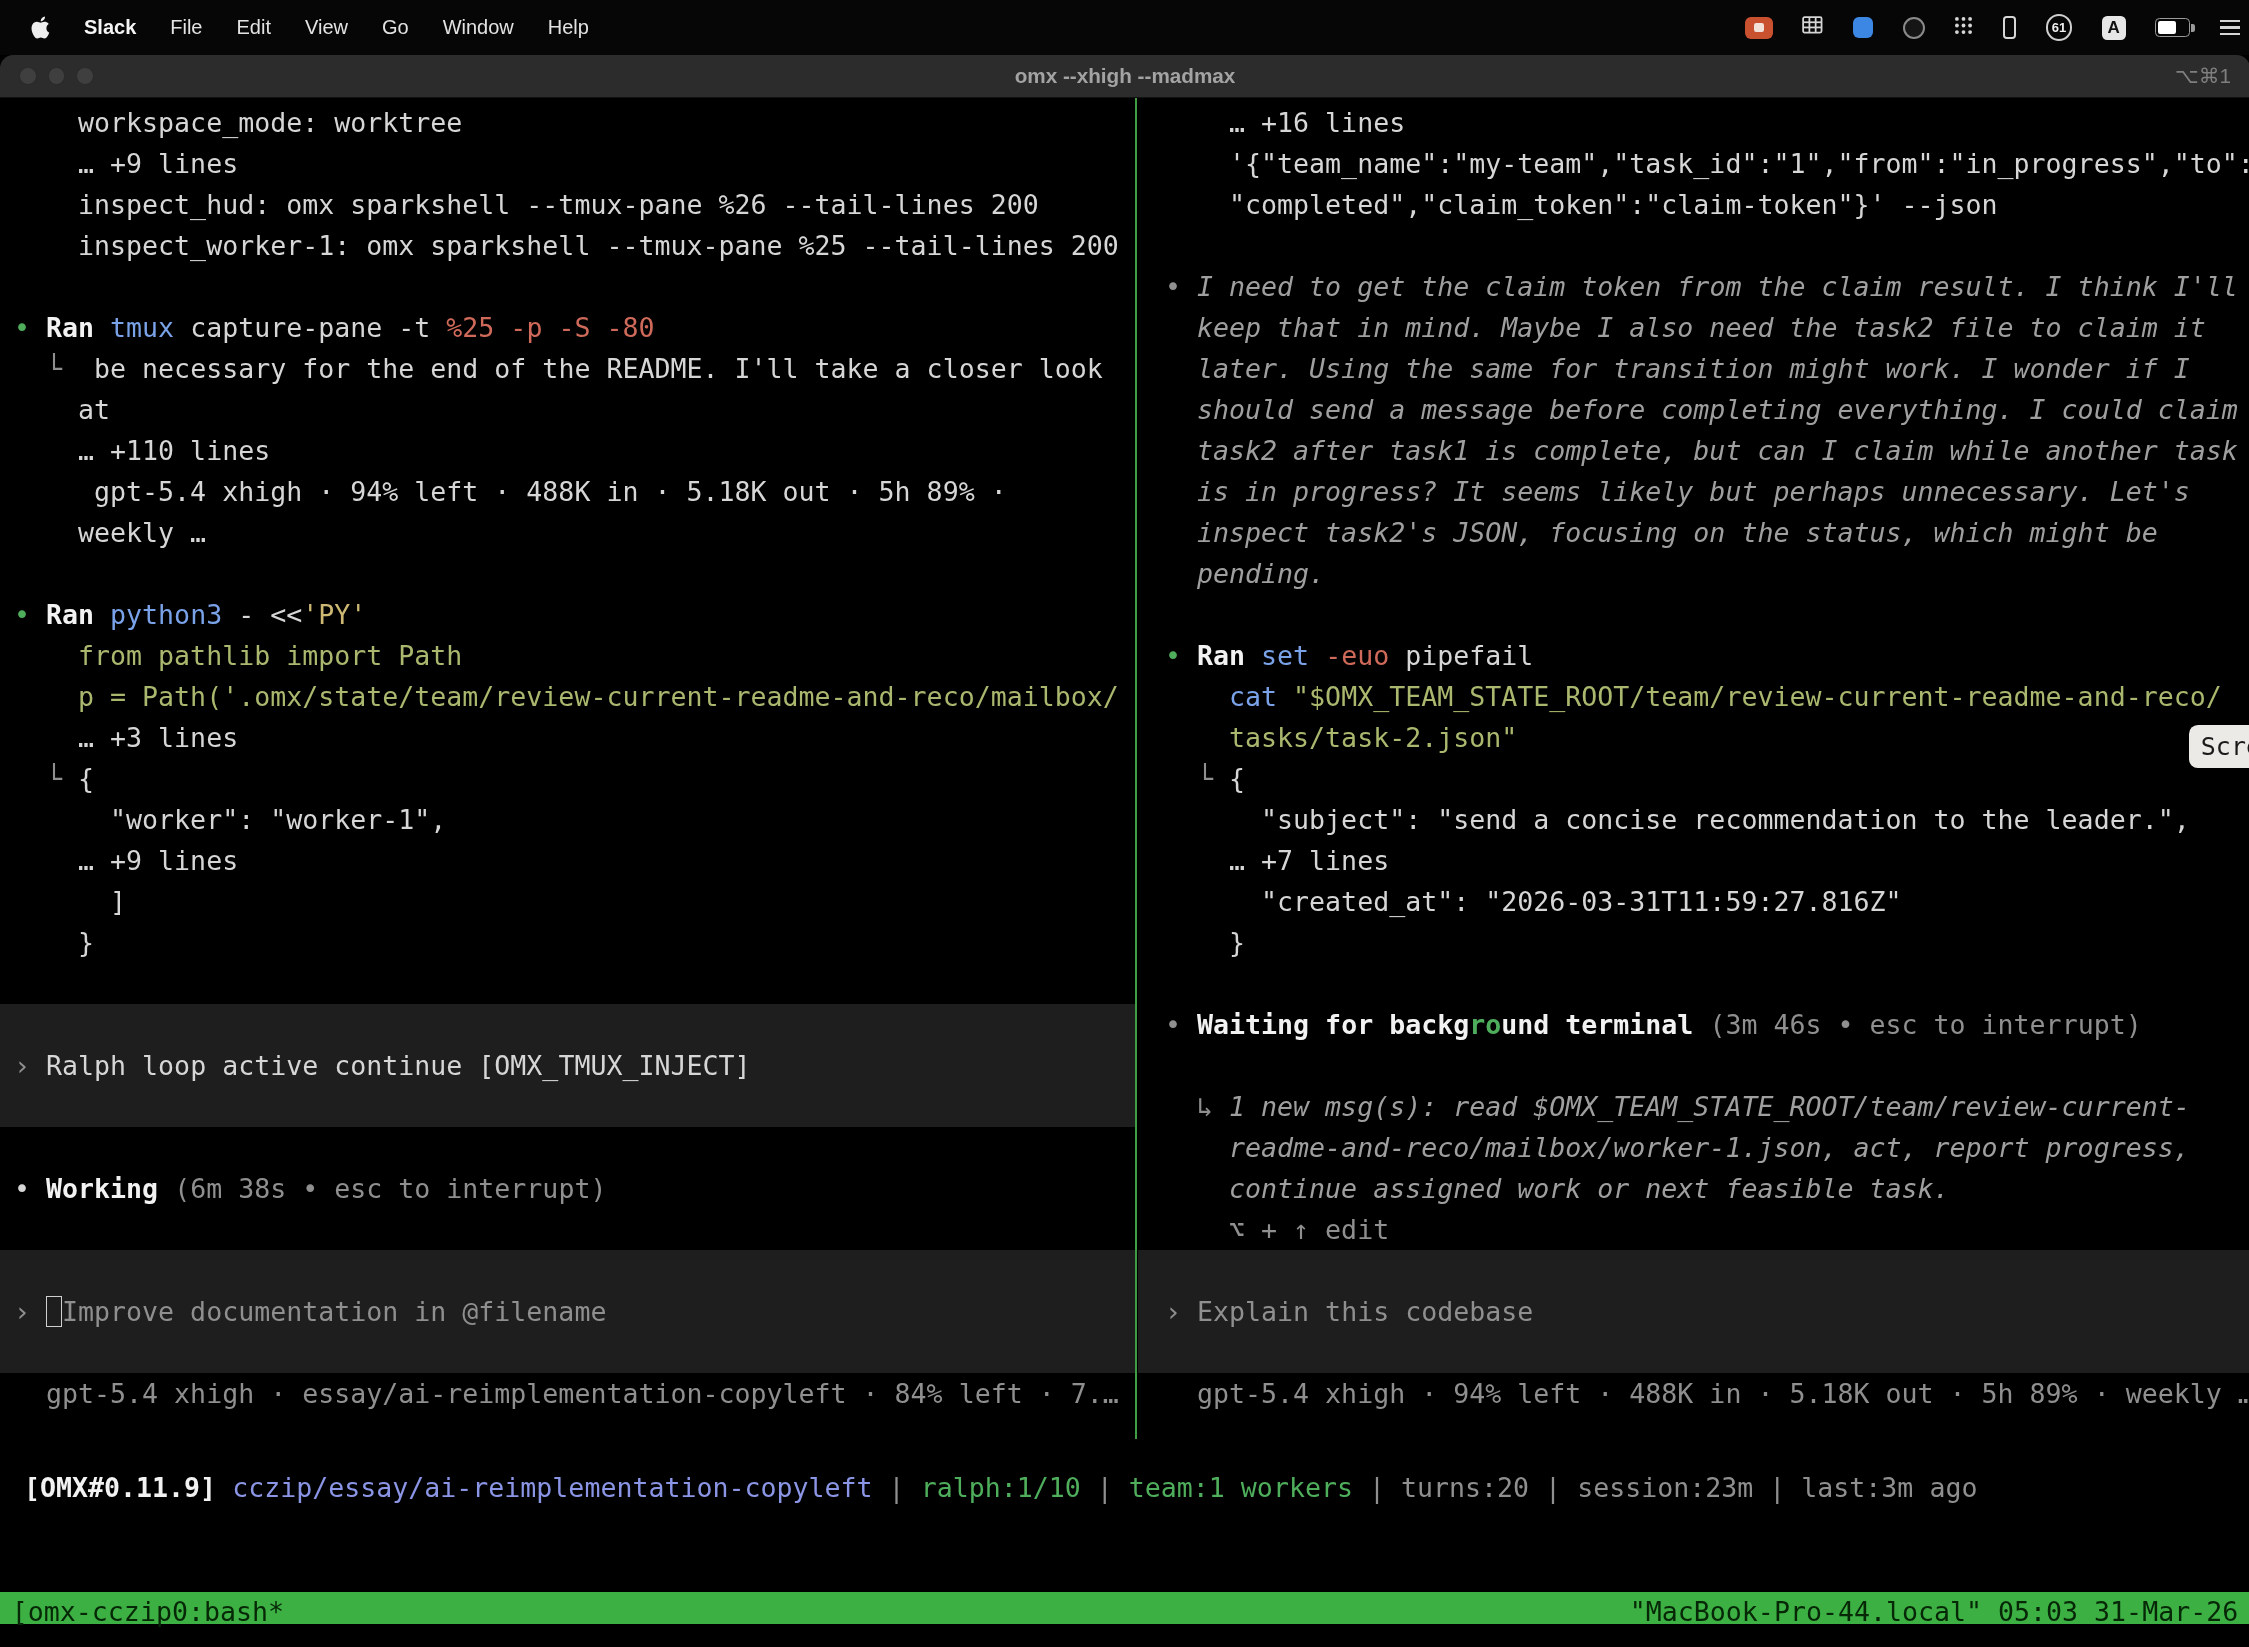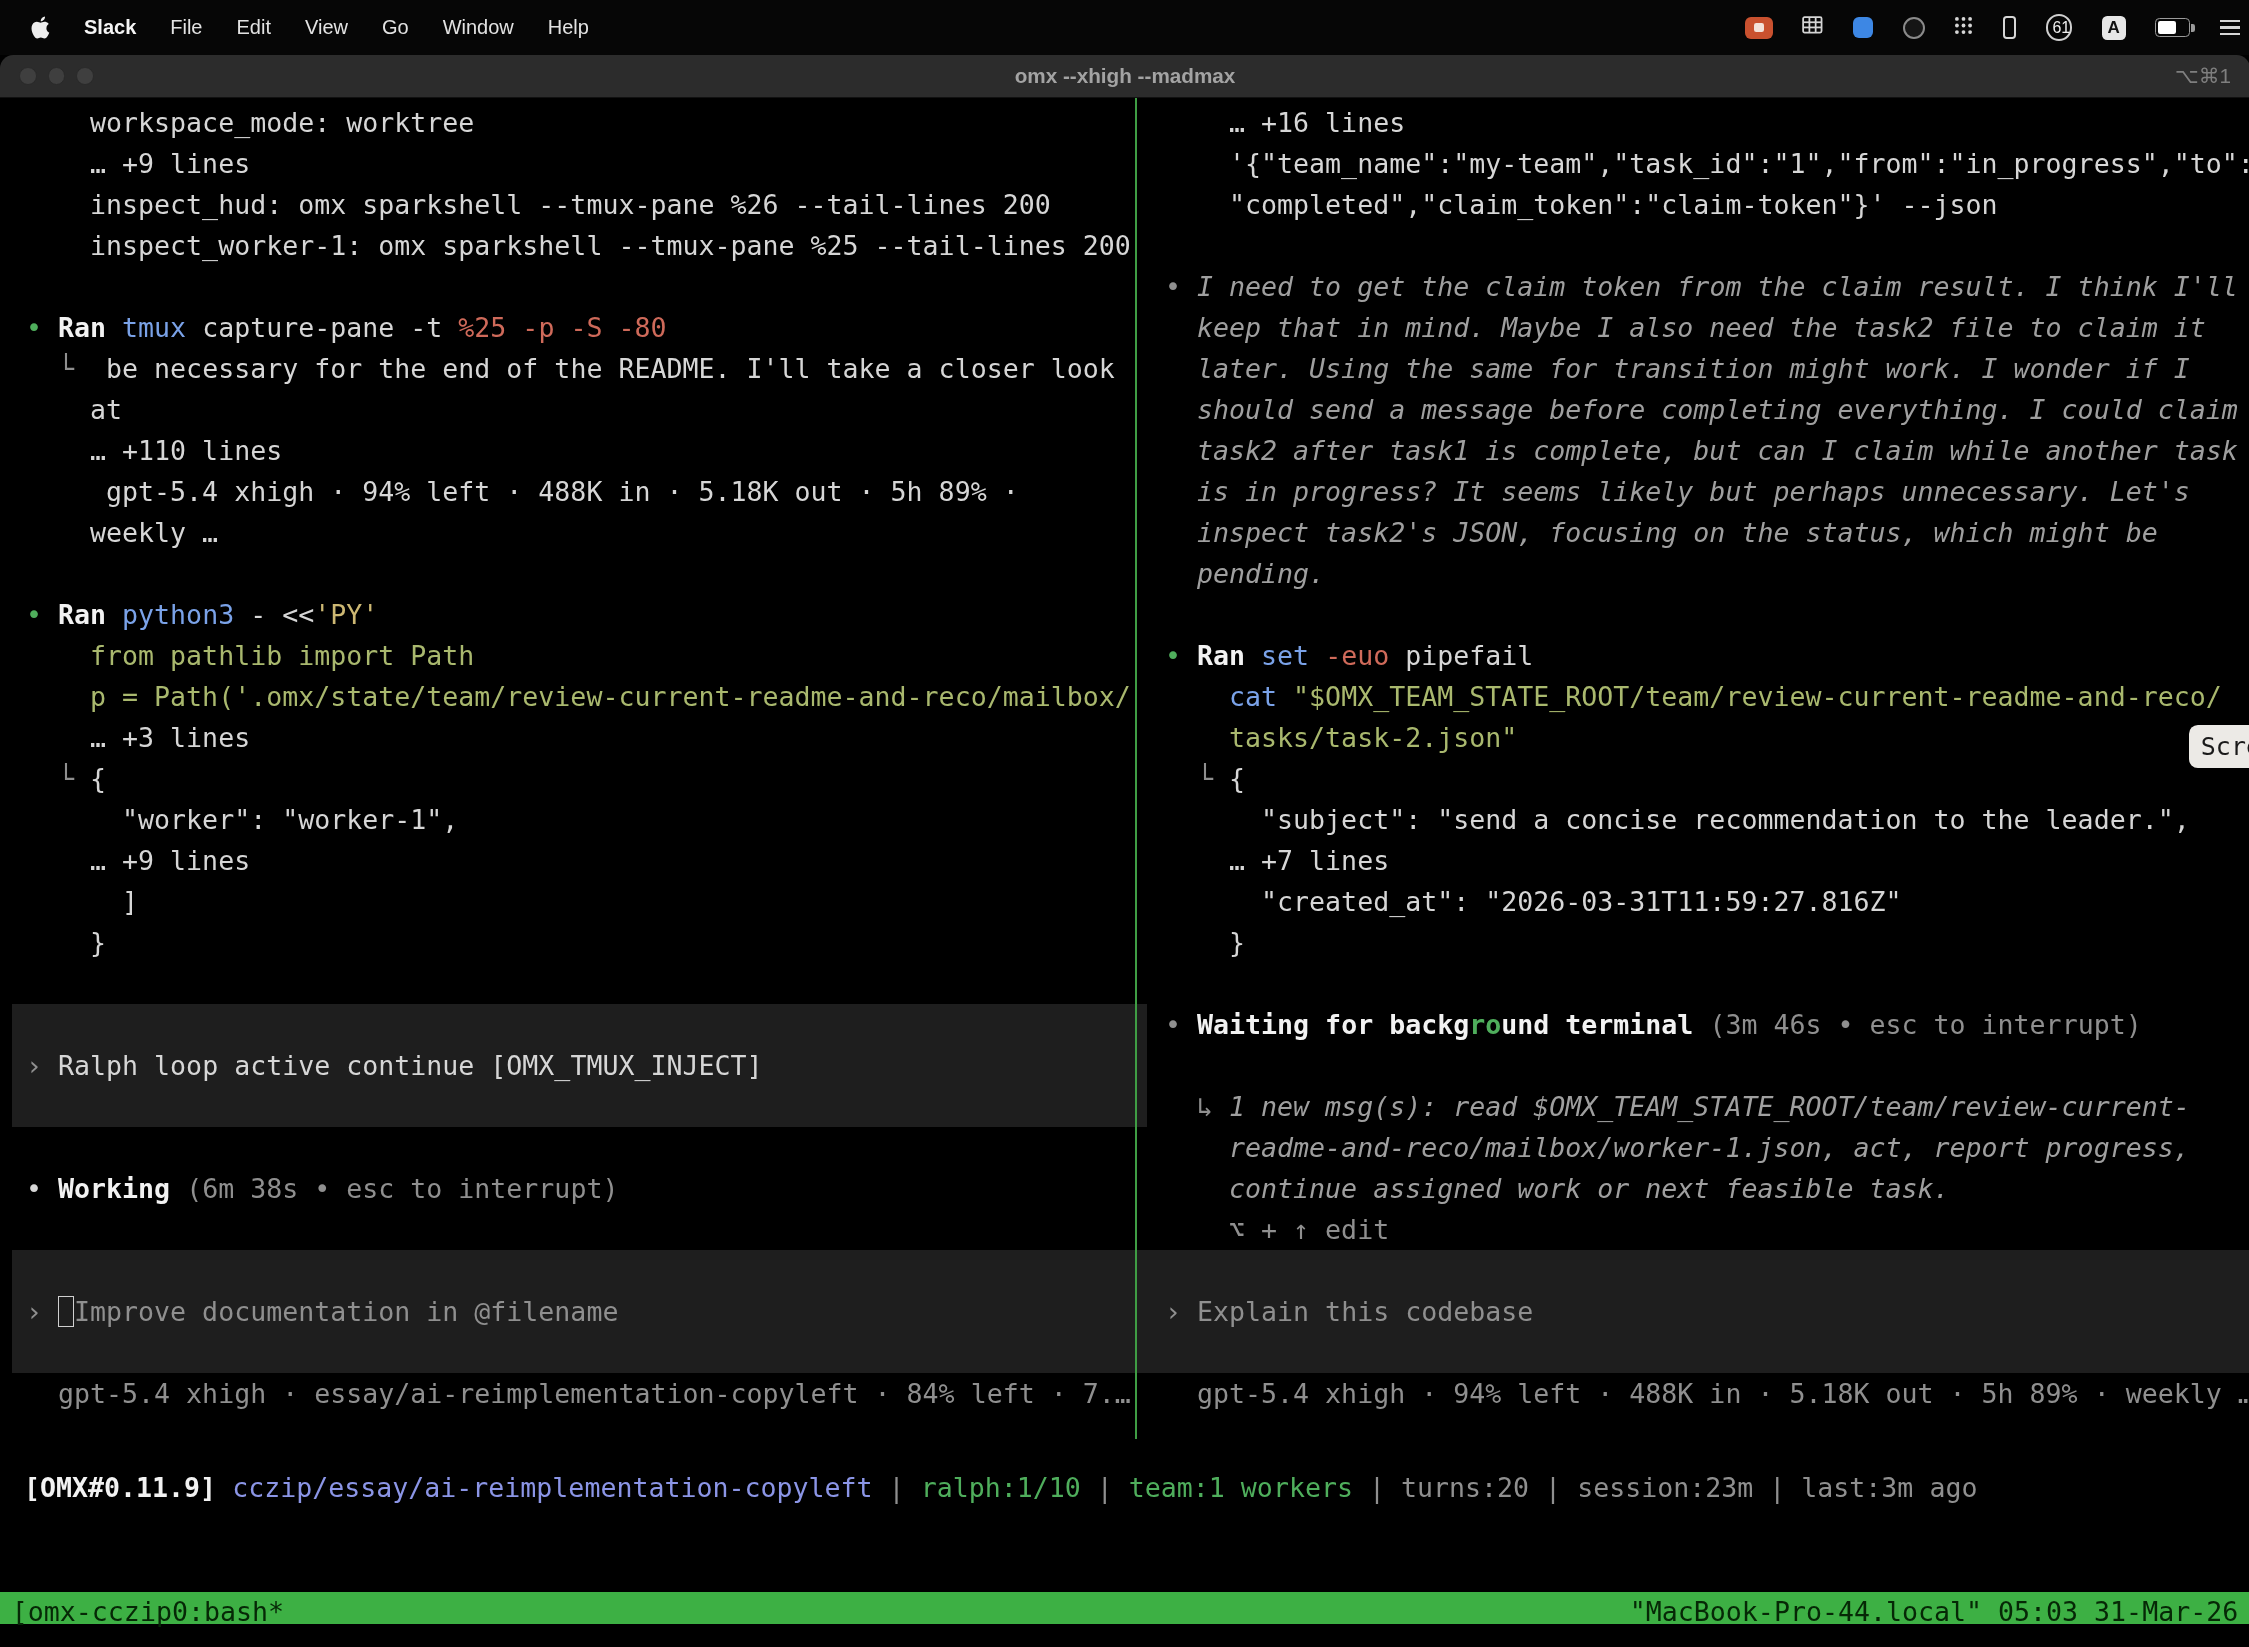--- a/index.html
+++ b/index.html
@@ -14,21 +14,21 @@
   .menu-left{display:flex;align-items:center;padding-left:31px;gap:34px}
   .menu-items{display:flex;gap:34px}
   .menu-item{color:#e2e2e2}
   .app-name{font-weight:700;color:#f5f5f5}
   .menu-right{margin-left:auto;display:flex;align-items:center;gap:29.5px;padding-right:10.3px}
   .rec{width:28px;height:22px;background:#c9512f;border-radius:5.9px;display:flex;align-items:center;justify-content:center}
   .rec::after{content:"";width:9.6px;height:9.6px;background:#f3e2da;border-radius:2.2px}
   .blu-ic{width:20.7px;height:20.7px;background:#3d87e4;border-radius:5.9px}
   .dark-ic{width:22px;height:22px;background:#151515;border:2.2px solid #8a8a8a;border-radius:50%}
   .phone{width:13.3px;height:23px;border:2.2px solid #d5d5d5;border-radius:3.7px}
-  .circ61{width:26.6px;height:26.6px;border:2.2px solid #cfcfcf;border-radius:50%;display:flex;align-items:center;justify-content:flex-end;font-size:16px;color:#eee;font-weight:400}
+  .circ61{width:26.6px;height:26.6px;border:2.2px solid #cfcfcf;border-radius:50%;display:flex;align-items:center;justify-content:center;font-size:13px;color:#eee;font-weight:700}
   .akey{width:24px;height:24px;background:#e6e6e6;color:#111;border-radius:5.2px;display:flex;align-items:center;justify-content:center;font-size:17px;font-weight:700}
   .batt{width:35px;height:18.5px;border:1.5px solid #9a9a9a;border-radius:4.4px;position:relative}
   .batt::after{content:"";position:absolute;right:-5.9px;top:4.4px;width:3.7px;height:8px;background:#9a9a9a;border-radius:0 2.2px 2.2px 0}
   .batt .fill{position:absolute;left:1.5px;top:1.5px;bottom:1.5px;width:18.5px;background:#fff;border-radius:2.2px}
   .lines{display:flex;flex-direction:column;gap:4.4px}
   .lines i{width:20px;height:2.2px;background:#d5d5d5;display:block}
 
   
   .window{position:absolute;top:55px;left:0;right:0;bottom:0;background:#000;
     border-radius:13.3px 13.3px 0 0;overflow:hidden}
@@ -37,21 +37,21 @@
   .tl{width:17.7px;height:17.7px;border-radius:50%;background:#3f3f3f;border:0.7px solid #2a2a2a}
   .tl-wrap{display:flex;gap:11px;padding-left:19px;z-index:2}
   .win-title{position:absolute;left:0;right:0;text-align:center;
     font-family:"Liberation Sans",sans-serif;font-size:20.7px;font-weight:700;color:#a3a3a3}
   .win-shortcut{position:absolute;right:19px;color:#7f7f7f;font-size:20.7px;
     font-family:"Liberation Sans","DejaVu Sans",sans-serif}
 
   
   .term{position:absolute;top:43px;left:0;right:0;bottom:0;background:#000;overflow:hidden}
   .pane{position:absolute;top:0;padding-top:3.7px;overflow:hidden}
-  .pane-left{left:12px;width:1135px}
+  .pane-left{left:0;width:1135px}
   .pane-right{left:1138px;width:1112px}
   .divider{position:absolute;left:1135px;top:0;width:2.2px;height:1341px;background:#3f9d44}
   .line{height:41px;line-height:41px;font-size:26.6px;white-space:pre;overflow:hidden;
     padding-left:14px;color:#d6d6d6}
   .pane-right .line{padding-left:27px}
   .band{background:#1e1e1e}
   .seg{white-space:pre}
   .fg{color:#d6d6d6}
   .b{color:#f2f2f2;font-weight:bold}
   .dim{color:#8f8f8f}

